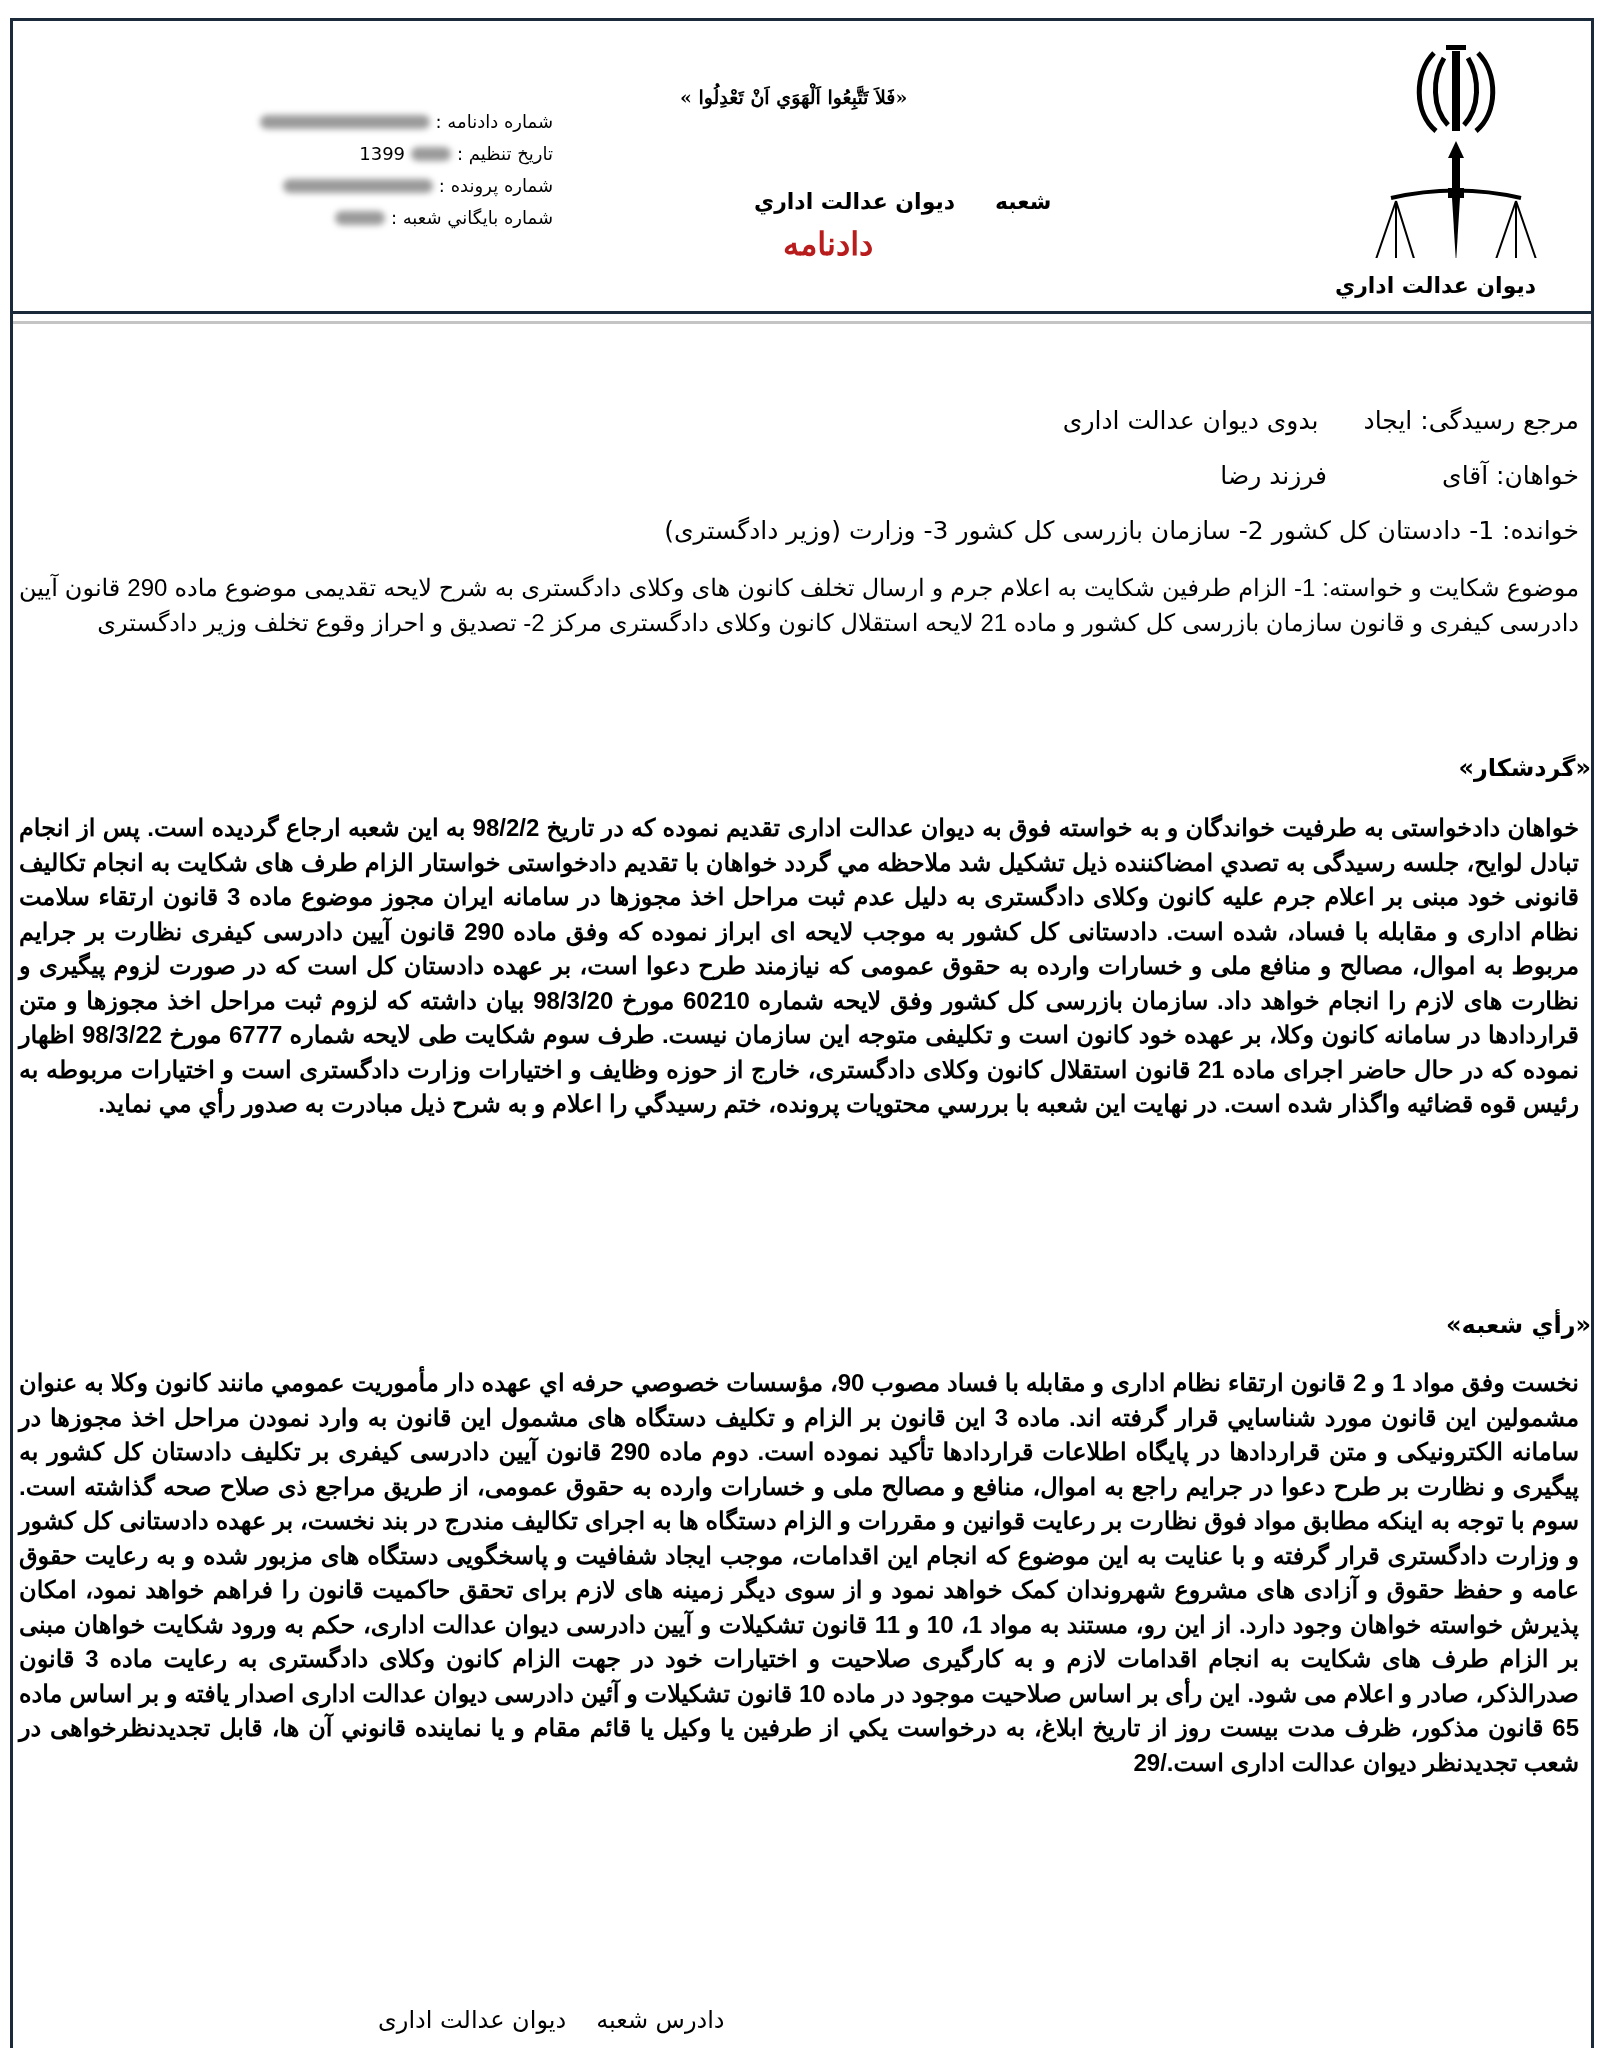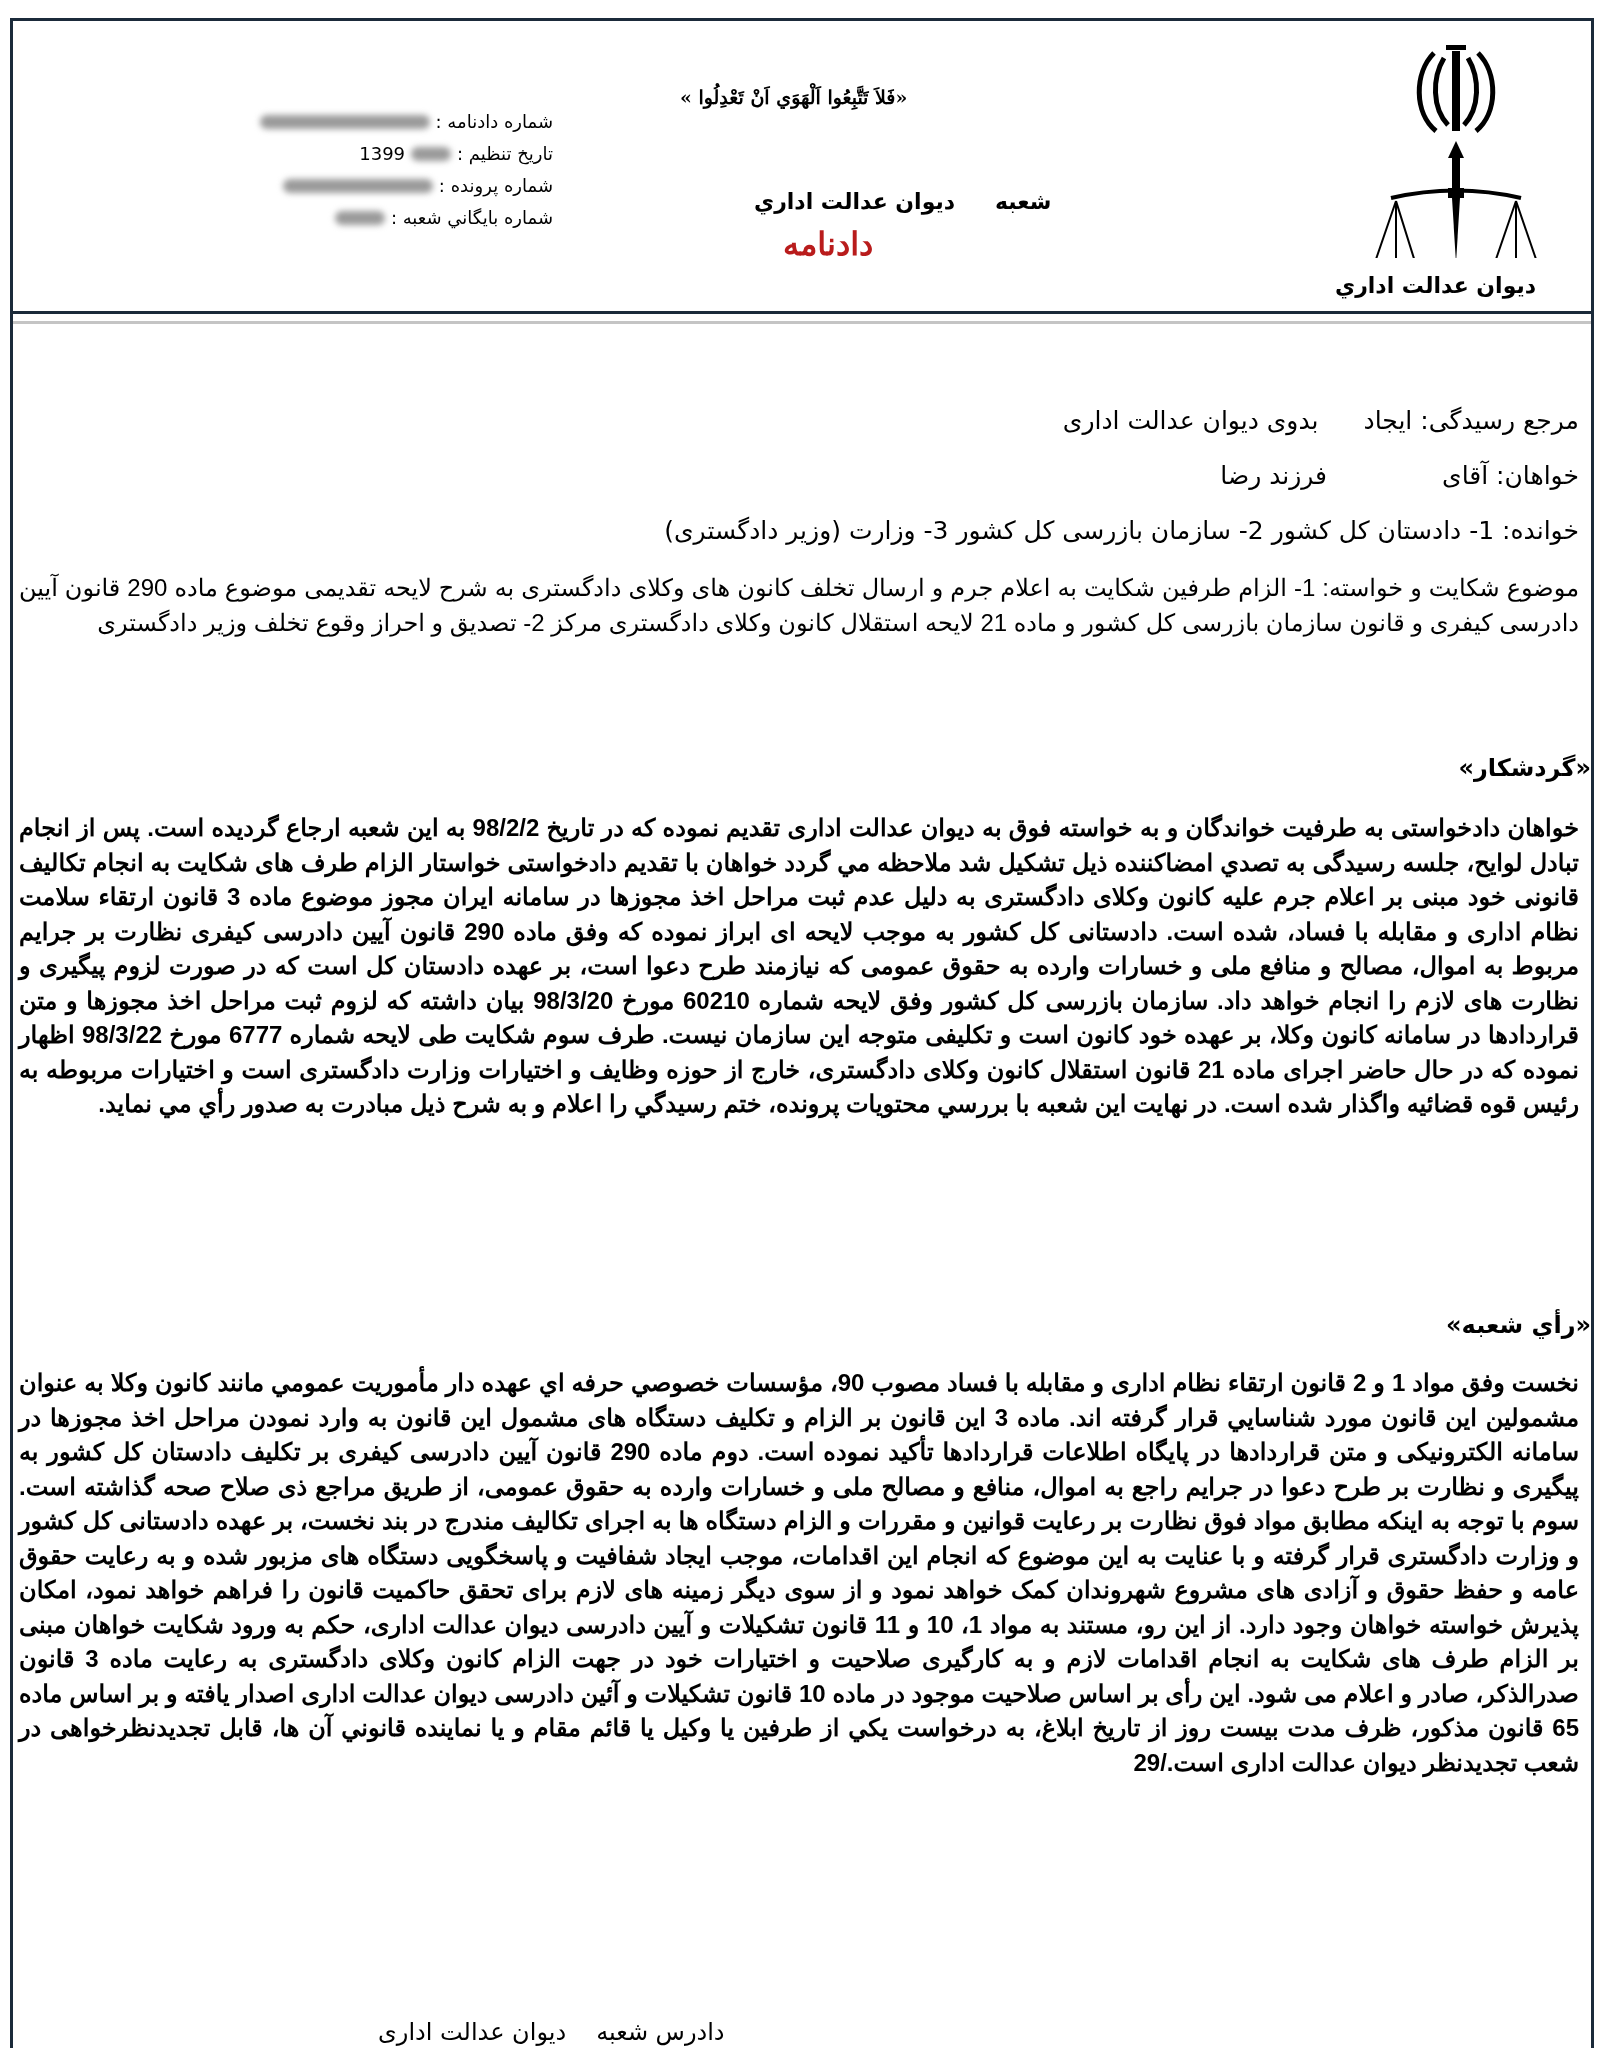--- a/index.html
+++ b/index.html
@@ -14,21 +14,21 @@
   .branch-line { position: absolute; left: 725px; top: 168px; font-size: 22px; font-weight: bold; direction: rtl; white-space: nowrap; margin-left: 16px; }
   .branch-line .gap { display: inline-block; width: 40px; }
   .doc-title { position: absolute; left: 770px; top: 204px; font-size: 32px; font-weight: bold; color: #b91c1c; direction: rtl; white-space: nowrap; font-family: Liberation Serif, serif; }
   .meta { position: absolute; left: 160px; top: 85px; direction: rtl; font-size: 18px; font-weight: normal; line-height: 32px; }
   .meta-row { display: flex; align-items: center; justify-content: flex-start; white-space: nowrap; width: 380px; }
   .blur { display: inline-block; height: 14px; border-radius: 7px; background: #9a9a9a; filter: blur(3px); margin: 0 6px; vertical-align: middle; }
   .body { position: absolute; left: 0; top: 300px; width: 100%; direction: rtl; }
   .para { position: absolute; right: 12px; width: 1560px; font-size: 24px; line-height: 34.5px; text-align: justify; font-family: "Liberation Sans", sans-serif; }
   .para.bold { font-weight: bold; font-family: "Liberation Sans", sans-serif; }
   .center { position: absolute; left: 0; width: 100%; text-align: right; font-size: 24px; font-weight: bold; direction: rtl; }
-  .sign { position: absolute; left: 365px; font-size: 24px; direction: rtl; white-space: nowrap; margin-top: 12px; }
+  .sign { position: absolute; left: 365px; font-size: 24px; direction: rtl; white-space: nowrap; }
   .sign .gap { display: inline-block; width: 30px; }
   .right-row { position: absolute; right: 12px; font-size: 25px; direction: rtl; white-space: nowrap; }
   .right-row .gap { display: inline-block; width: 75px; }
 </style>
 </head>
 <body>
 
 <div class="frame">
   <div class="header">
     <div class="logo">

